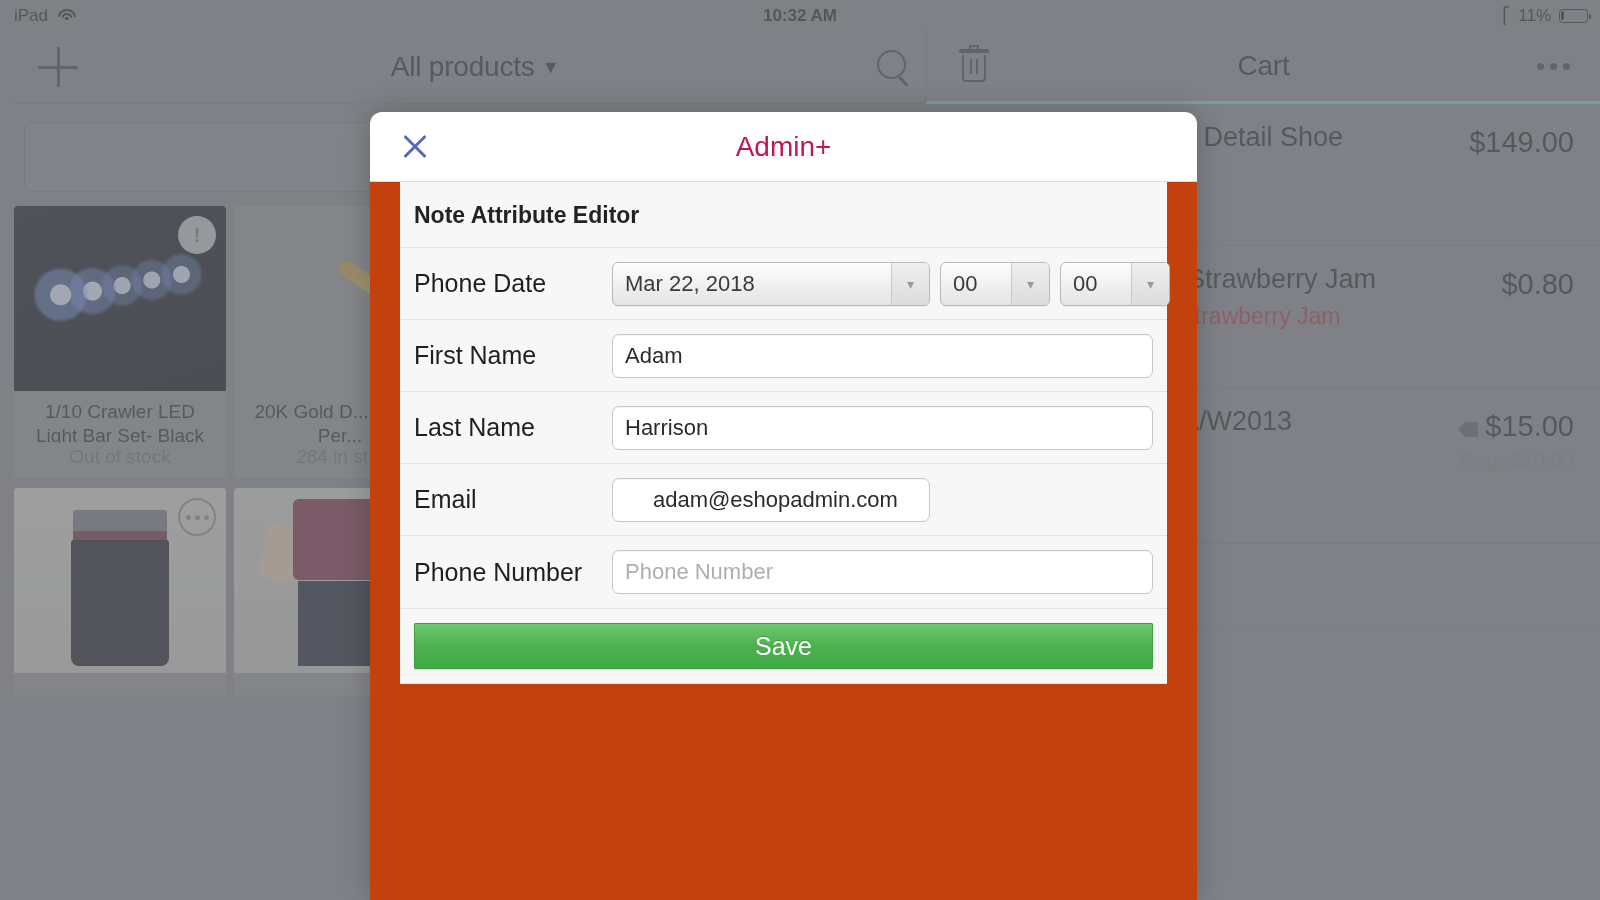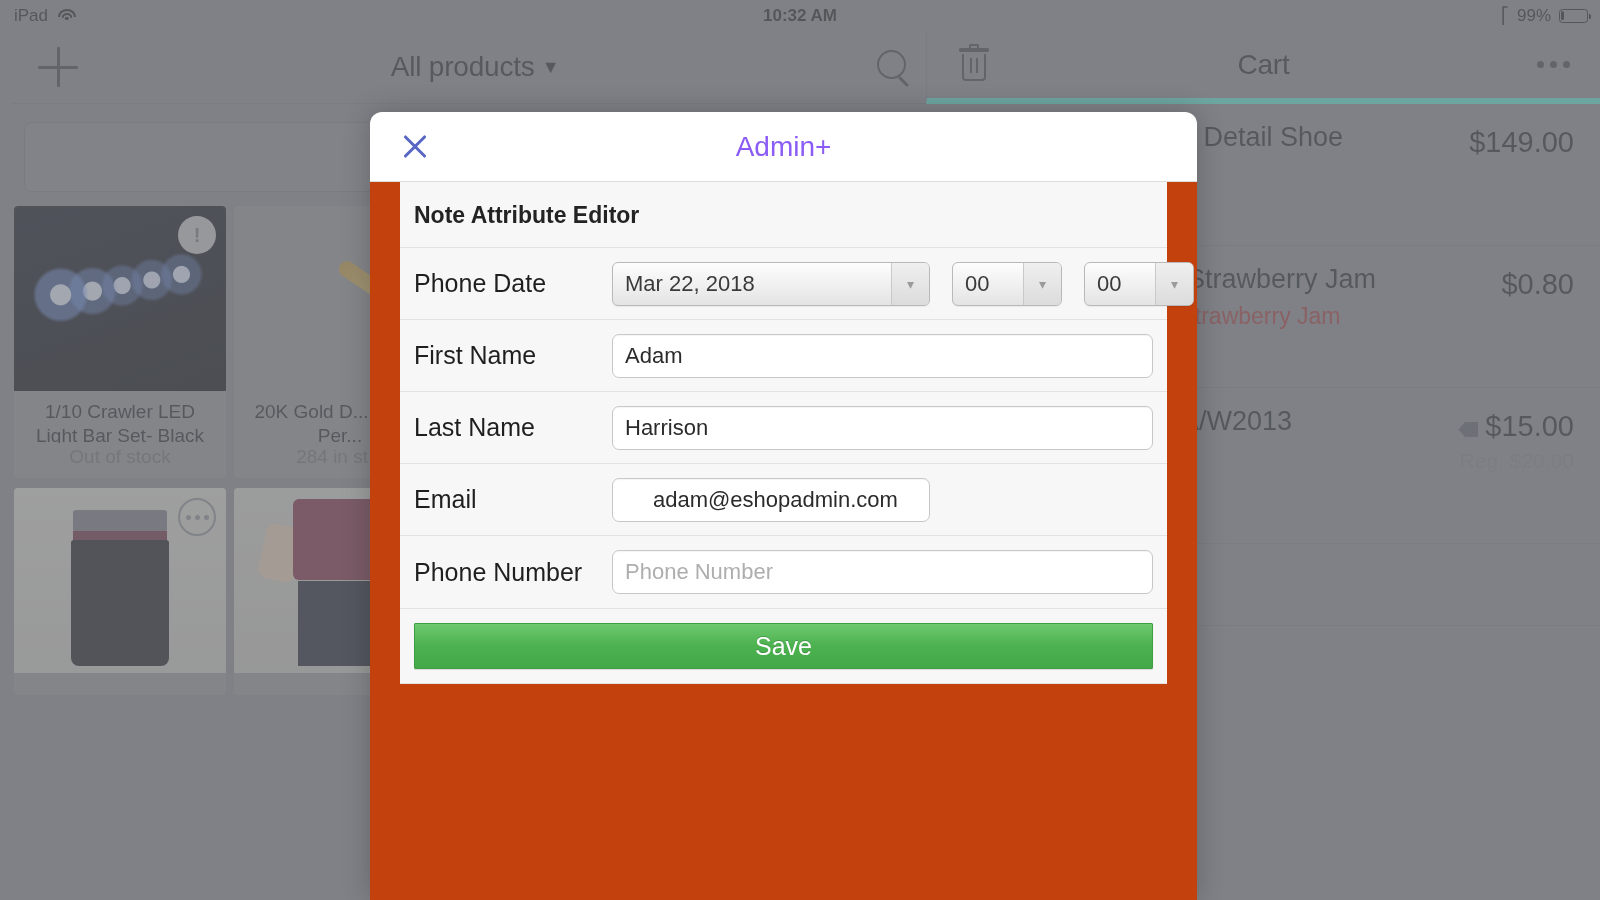--- a/index.html
+++ b/index.html
@@ -52,21 +52,21 @@
 
   
   .toolbar-row { position:absolute; top:31px; left:0; right:0; height:73px; z-index: 12; }
   .tb-left {
     position:absolute; left:12px; top:0; width:926px; height:100%;
     border-bottom: 1px solid #7d7f84;
     display:flex; align-items:center;
   }
   .tb-right {
     position:absolute; left:926px; top:0; right:0; height:100%;
-    border-left: 1px solid #7d7f84; border-bottom: 6px solid #5eead4;
+    border-left: 1px solid #7d7f84; border-bottom: 3px solid #5eead4;
     display:flex; align-items:center;
   }
   .plus-ico {
     position:relative; width:40px; height:40px; margin-left:26px; flex:none;
   }
   .plus-ico::before, .plus-ico::after {
     content:""; position:absolute; background:#3f4146; border-radius:1px;
   }
   .plus-ico::before { left:0; top:19px; width:40px; height:2.6px; }
   .plus-ico::after { top:0; left:19px; height:40px; width:2.6px; }
@@ -214,40 +214,40 @@
     width:34px; height:34px; cursor:pointer;
   }
   .modal-close::before, .modal-close::after {
     content:""; position:absolute; left:2px; top:15px; width:30px; height:3px;
     background:#5866c4; border-radius:2px;
   }
   .modal-close::before { transform:rotate(45deg); }
   .modal-close::after { transform:rotate(-45deg); }
   .modal-title {
     position:absolute; left:0; right:0; text-align:center;
-    font-size:28px; color:#8b5cf6;
+    font-size:28px; color:#be185d;
   }
   .modal-body { position:absolute; top:70px; left:0; right:0; bottom:0; background:#c2410c; }
 
   .form-panel {
     margin: 0 30px; background:#f7f7f7;
     border-bottom:1px solid #e3e3e3;
   }
   .section-head {
     font-size:23px; font-weight:700; color:#232323;
     padding: 20px 14px 18px; border-bottom:1px solid #e3e3e3;
   }
   .frow {
     display:flex; align-items:center; gap:0;
     min-height:72px; padding: 0 14px;
     border-bottom:1px solid #e3e3e3;
   }
   .frow:last-of-type { border-bottom:none; }
   .flabel { font-size:25px; color:#1f1f1f; width:198px; flex:none; }
-  .fctl { flex:1; display:flex; align-items:flex-start; gap:22px; }
+  .fctl { flex:1; display:flex; align-items:flex-start; gap:10px; }
 
   .sel {
     height:44px; border:1px solid #b9b9b9; border-radius:6px;
     background:linear-gradient(180deg,#fdfdfd 0%,#e4e4e4 100%);
     display:flex; align-items:center; justify-content:space-between;
     box-shadow: 0 1px 1px rgba(0,0,0,0.06);
     cursor:pointer; overflow:hidden;
   }
   .sel .sel-val { font-size:22px; color:#3a3a3a; padding:0 12px; white-space:nowrap; }
   .sel .sel-arrow {
@@ -289,21 +289,21 @@
       <span>iPad</span>
       <span class="wifi-ico">
           <i></i>
           <i></i>
           <i></i>
         </span>
     </div>
     <div class="sb-center">10:32 AM</div>
     <div class="sb-right">
       <span class="bt-ico">⎡</span>
-      <span>99%</span>
+      <span>11%</span>
       <span class="batt">
           <span class="batt-fill" style="width: 11%;"></span>
         </span>
     </div>
   </div>
 
   <div class="toolbar-row">
     <div class="tb-left">
       <span class="plus-ico"></span>
       <div class="tb-title">

